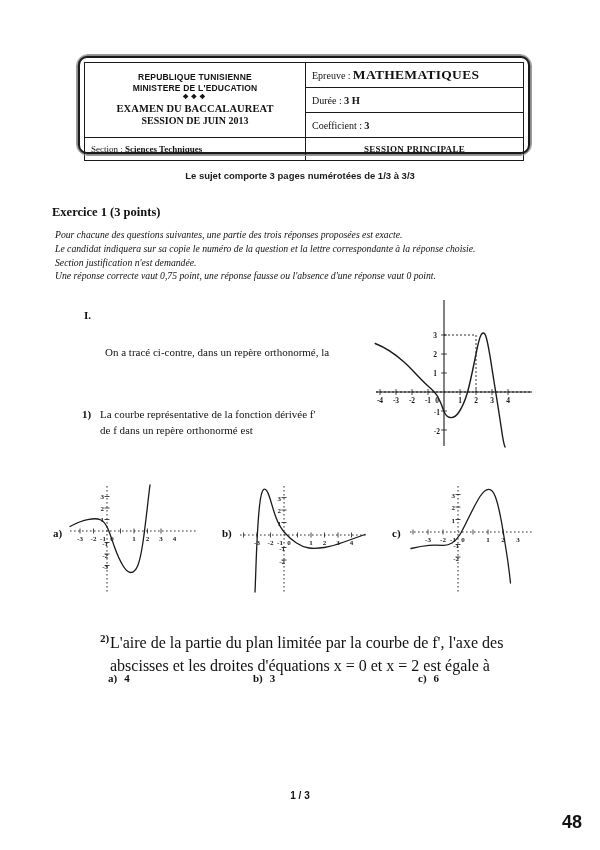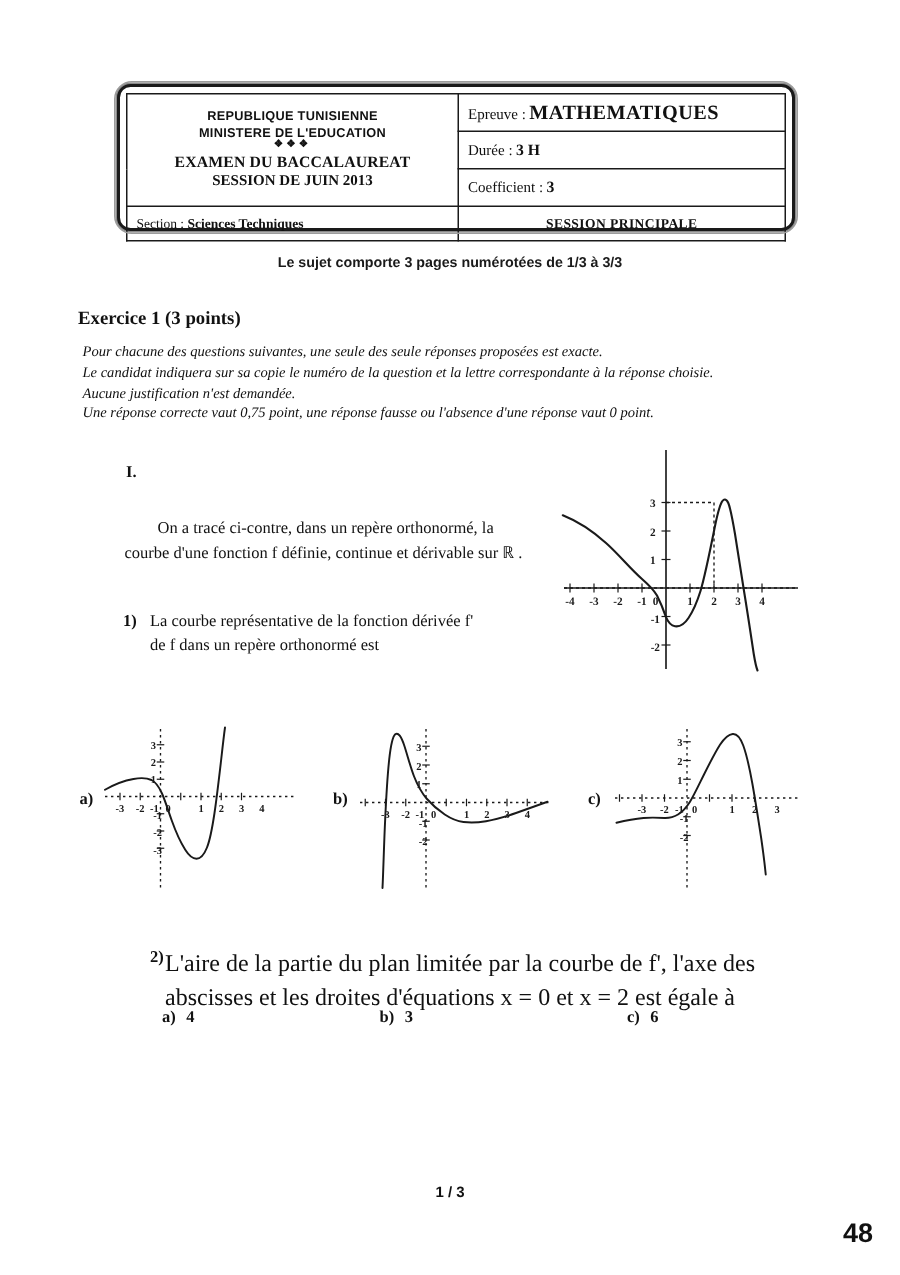--- a/index.html
+++ b/index.html
@@ -262,30 +262,29 @@
     </tr>
   </tbody>
     </table>
 </div>
 
 <div id="notice">Le sujet comporte 3 pages numérotées de 1/3 à 3/3</div>
 
 <div id="ex-title">Exercice 1 (3 points)</div>
 
 <div id="instructions">
-  <div>Pour chacune des questions suivantes, une seule des seule réponses proposées est exacte.</div>
+  <div>Pour chacune des questions suivantes, une partie des trois réponses proposées est exacte.</div>
   <div>Le candidat indiquera sur sa copie le numéro de la question et la lettre correspondante à la réponse choisie.</div>
-  <div>Aucune justification n'est demandée.</div>
+  <div>Section justification n'est demandée.</div>
   <div>Une réponse correcte vaut 0,75 point, une réponse fausse ou l'absence d'une réponse vaut 0 point.</div>
 </div>
 
 <div id="part-1-num">I.</div>
 <div id="part-1-text">
   <span>On a tracé ci-contre, dans un repère orthonormé, la</span>
-  <span class="l2">courbe d'une fonction  f définie, continue et dérivable sur ℝ .</span>
 </div>
 
 <div class="graph" id="graph-main">
   <svg width="160" height="152" viewBox="0 0 160 152">
     <defs>
       <style>.ax{stroke:#1a1a1a;stroke-width:1.1;fill:none}
              .tk{stroke:#1a1a1a;stroke-width:.8}
              .cv{stroke:#1a1a1a;stroke-width:1.4;fill:none;stroke-linecap:round;stroke-linejoin:round}
              .dt{stroke:#1a1a1a;stroke-width:.9;fill:none;stroke-dasharray:2 2}
              .lb{font-size:7.5px;font-weight:bold}</style>

